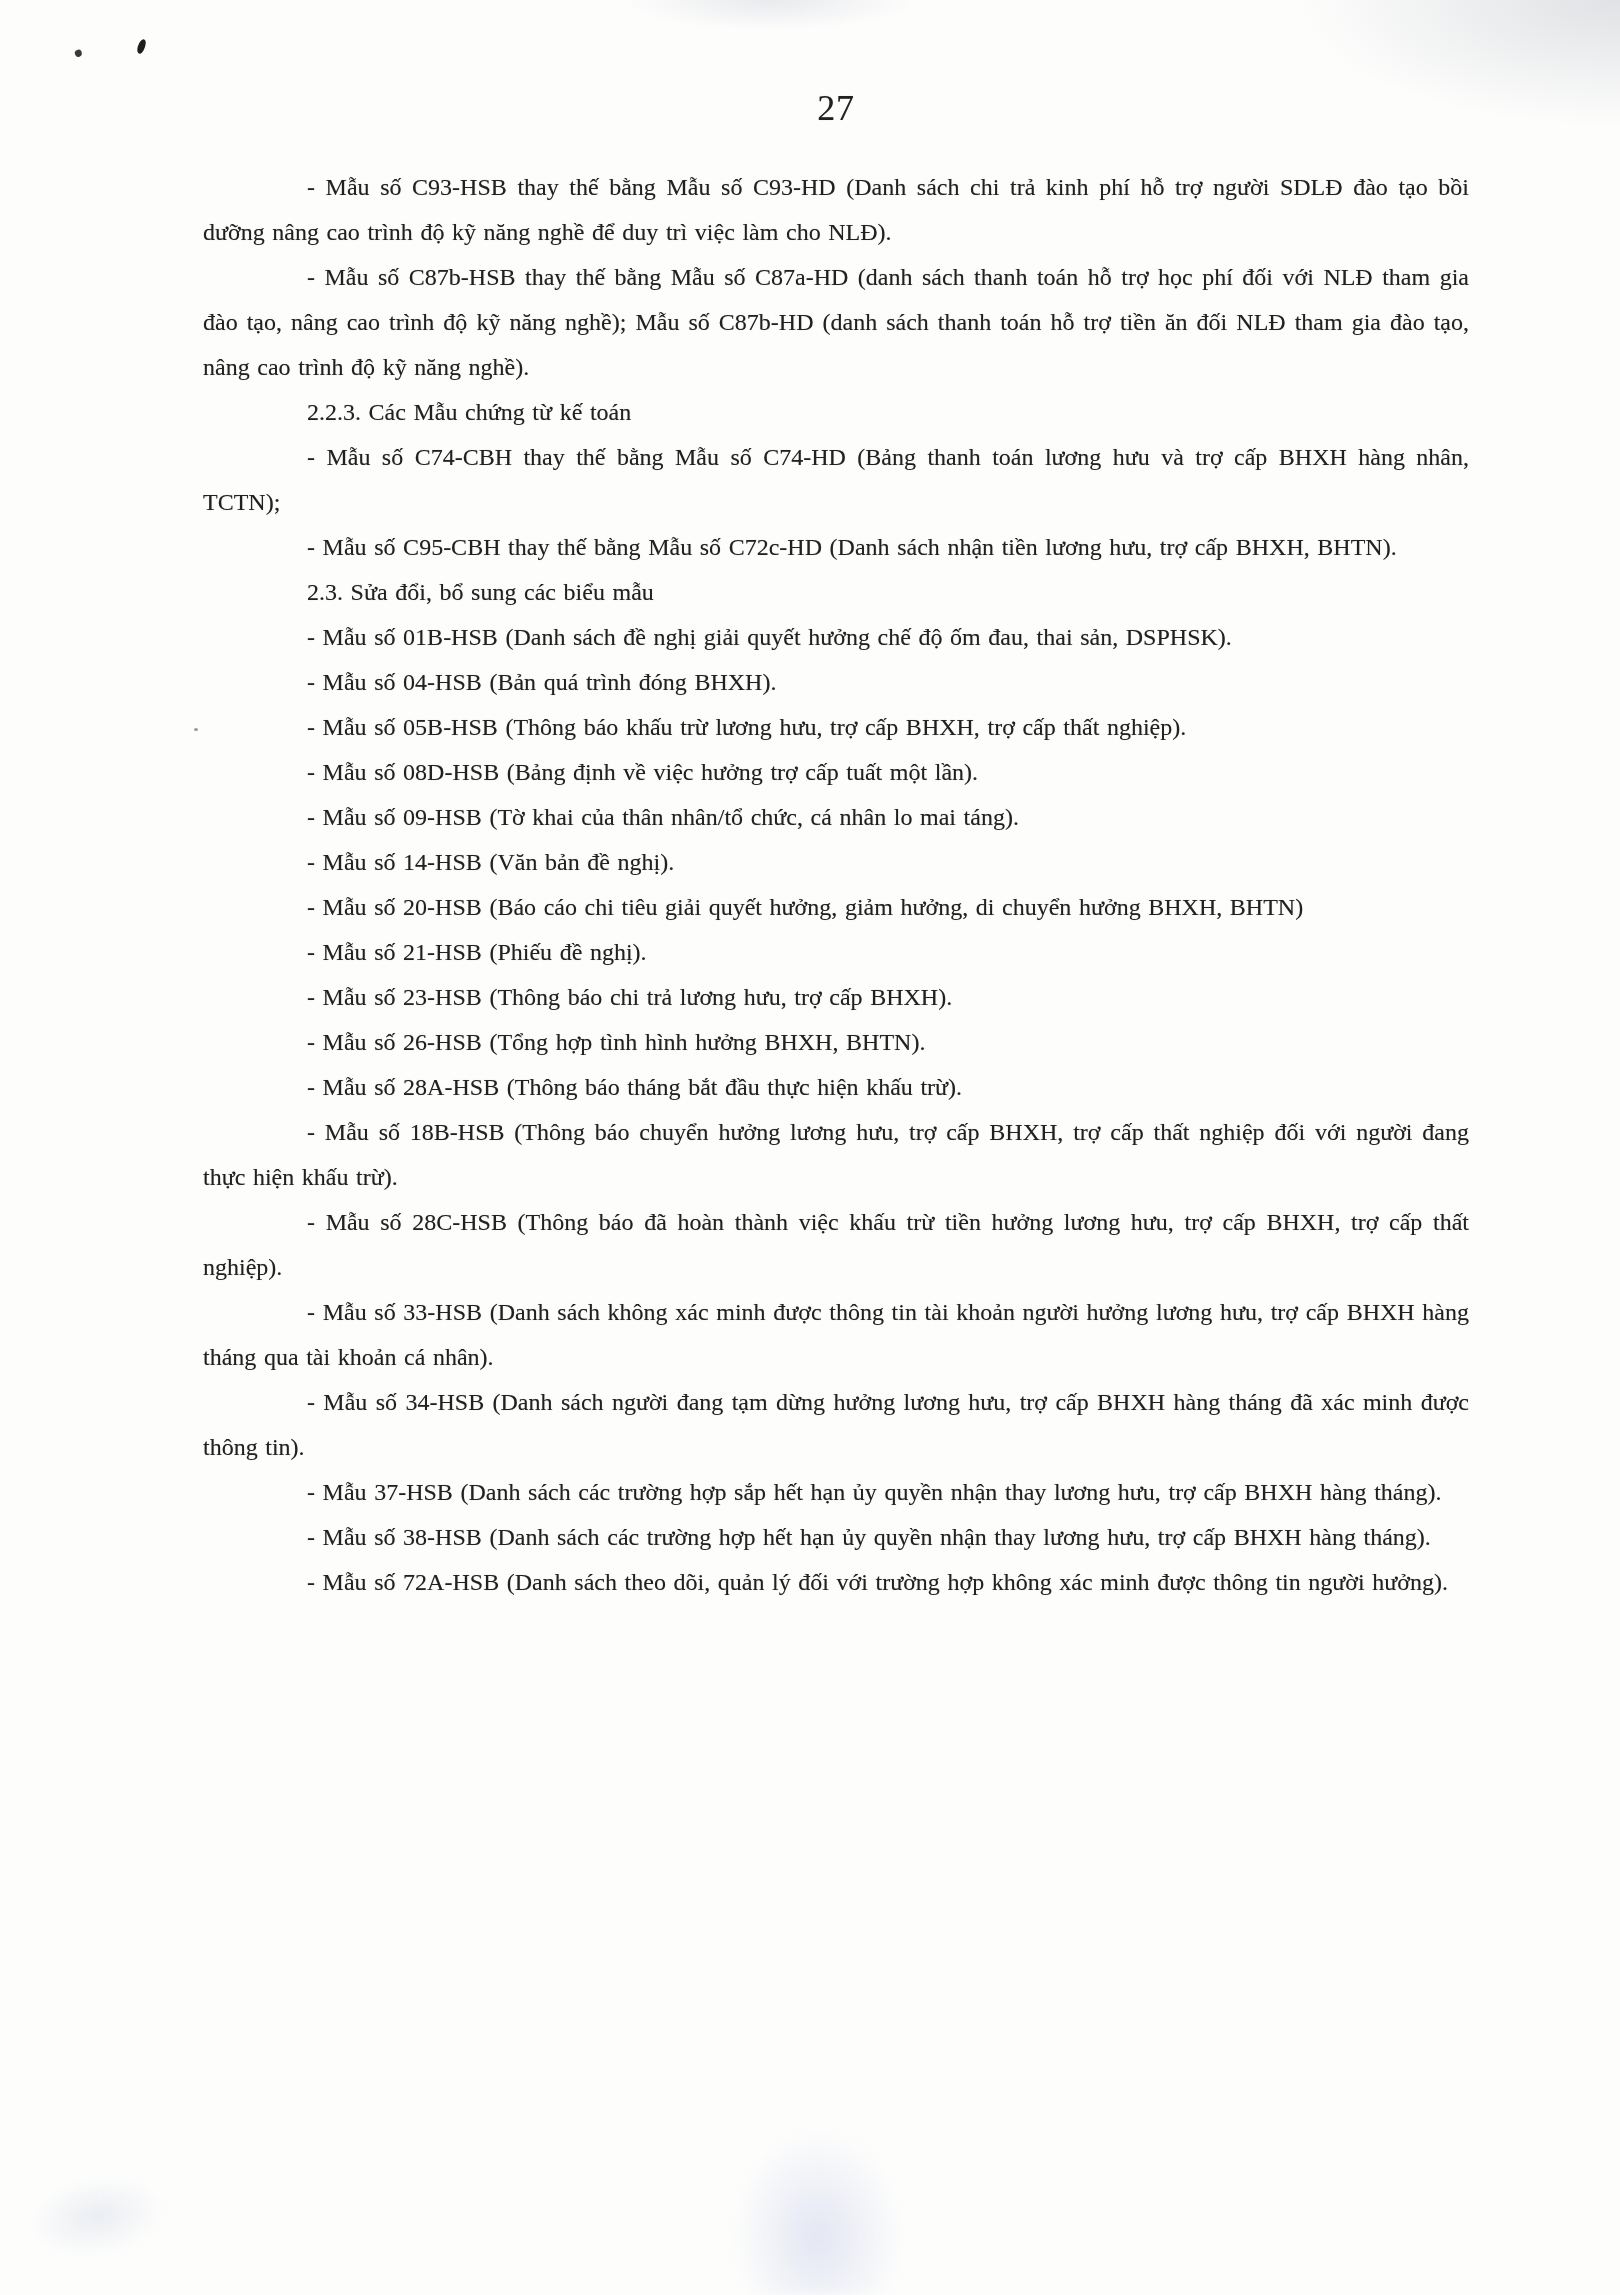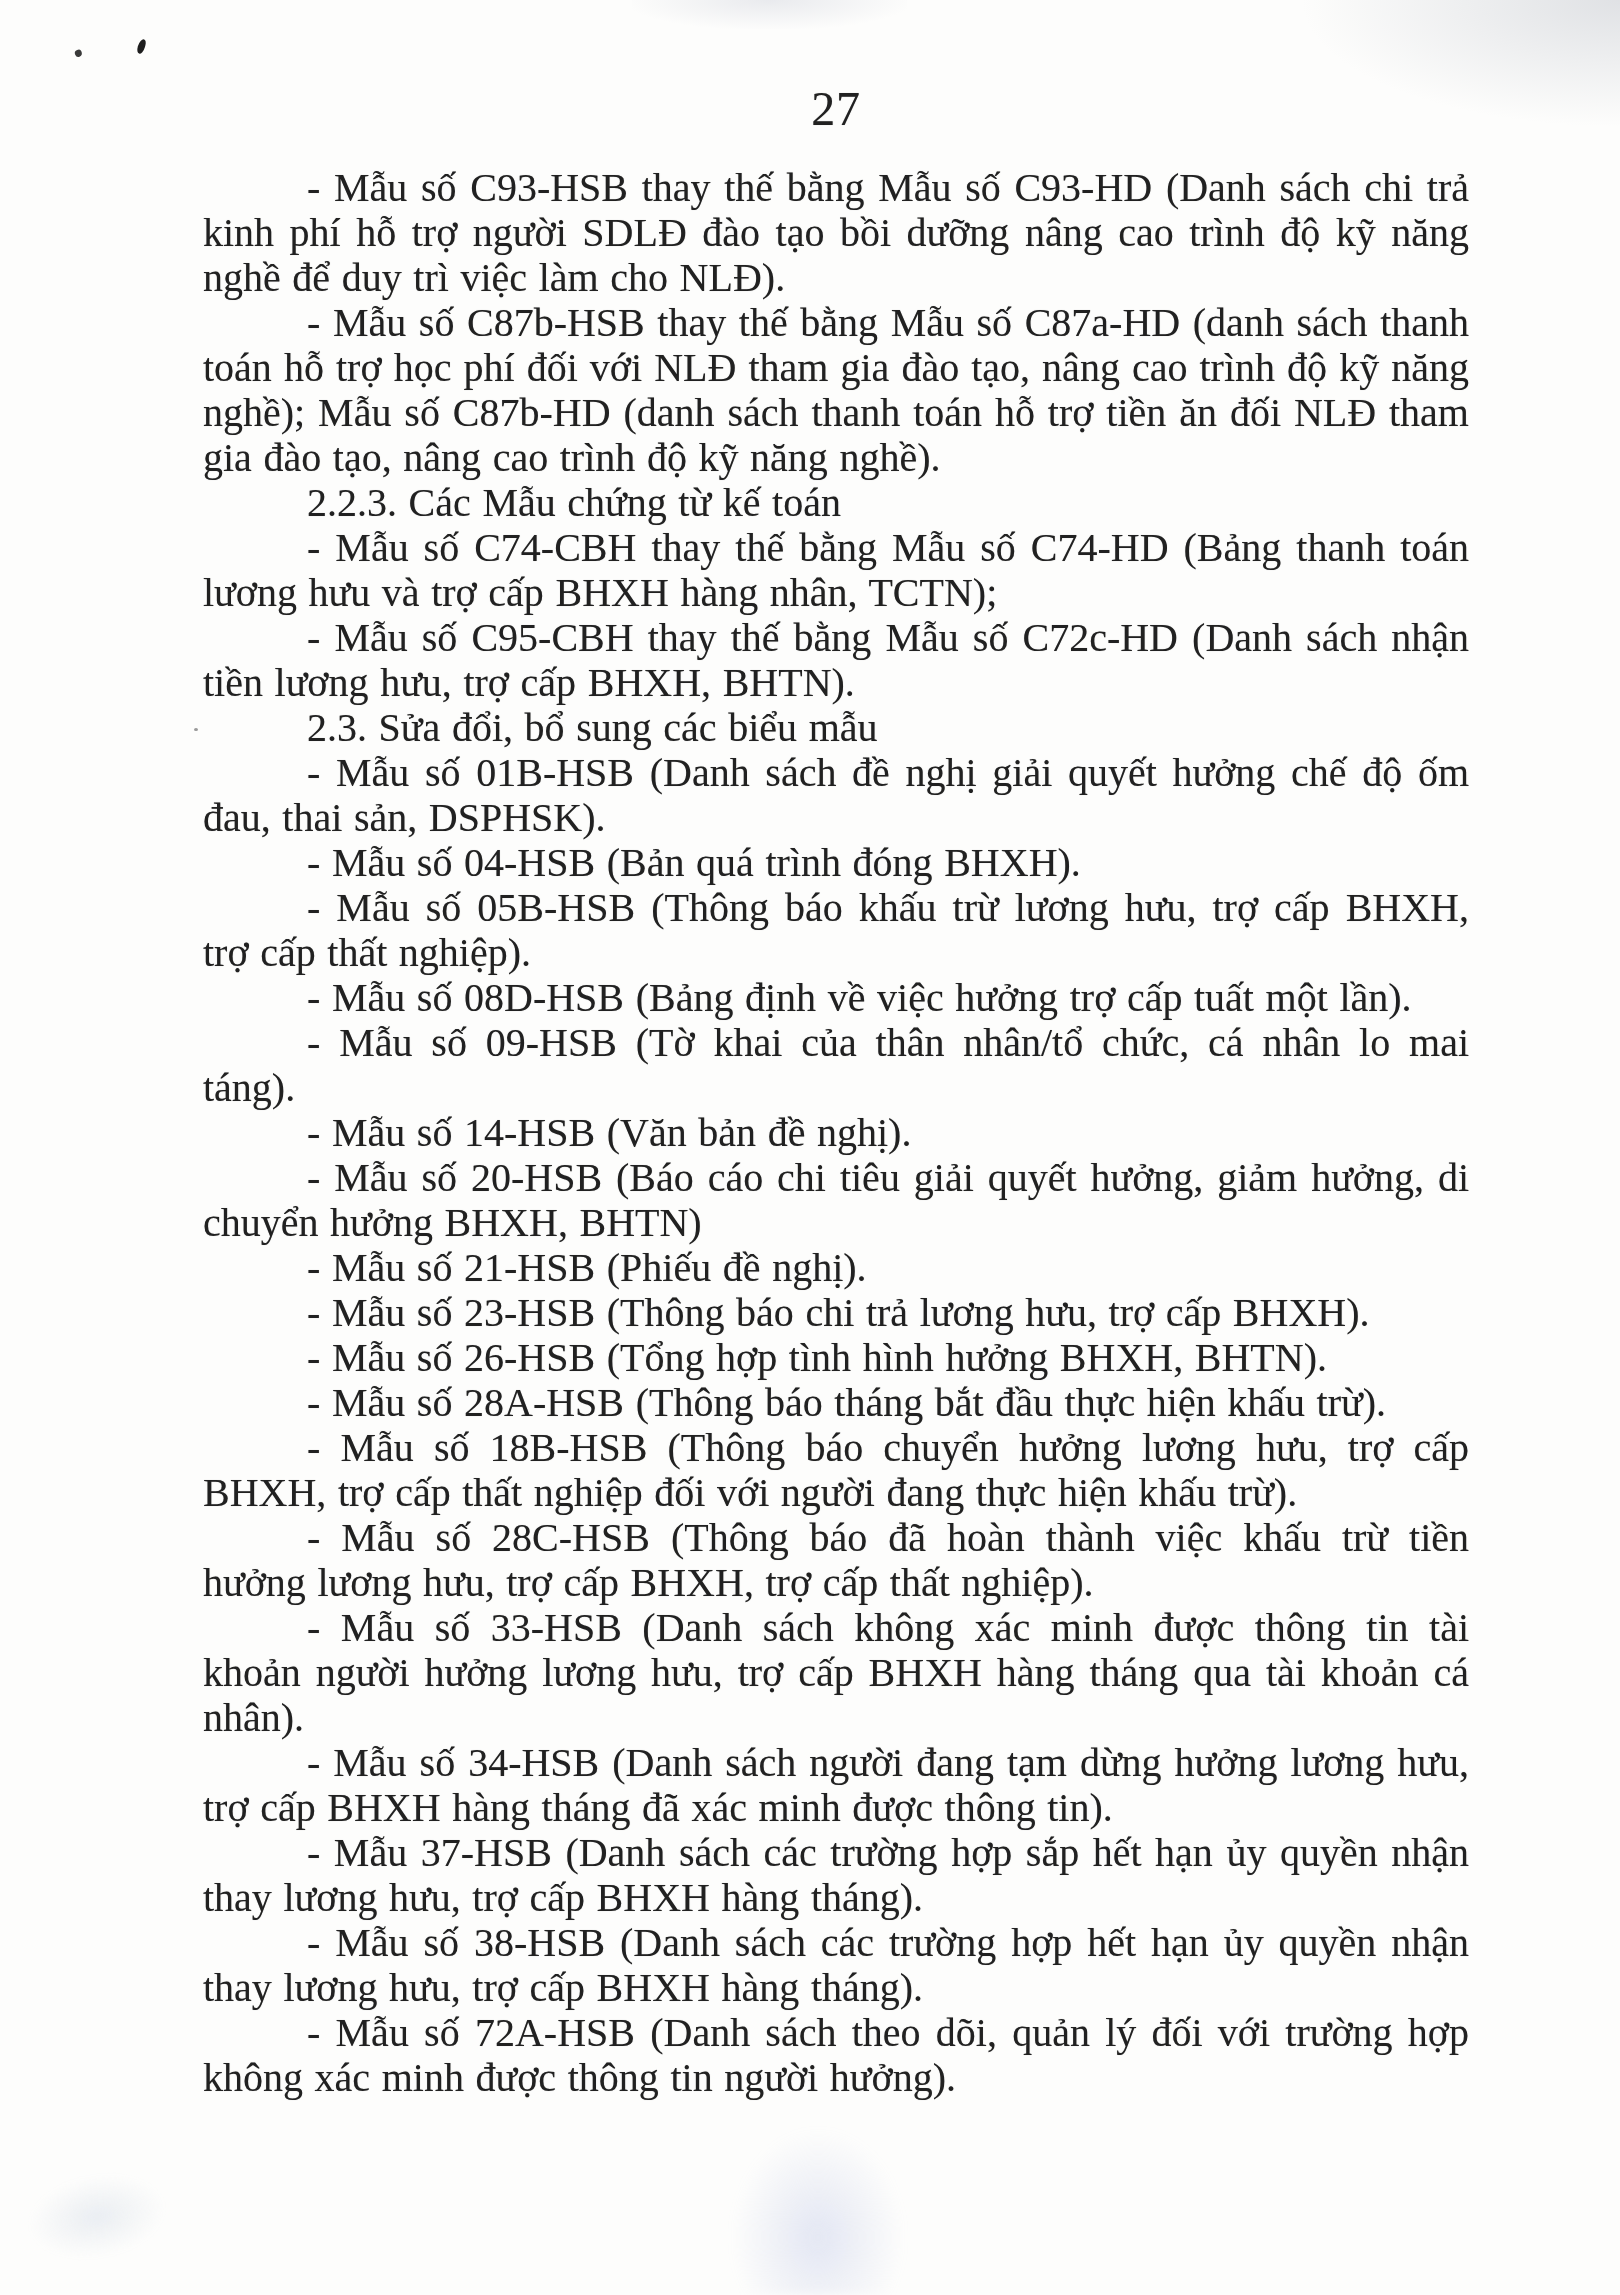--- a/index.html
+++ b/index.html
@@ -16,31 +16,31 @@
     overflow: hidden;
     font-family: "Liberation Serif", "DejaVu Serif", serif;
     color: var(--ink, #212121);
   }
   .page-number {
     position: absolute;
     top: 86px;
     left: 203px;
     width: 1266px;
     text-align: center;
-    font-size: 48px;
+    font-size: 36px;
     line-height: 45px;
     letter-spacing: 0.8px;
     text-shadow: 0 0 0.8px rgba(33,33,33,0.35);
   }
   .content {
     position: absolute;
     top: 165px;
     left: 203px;
     width: 1266px;
-    font-size: 40px;
+    font-size: 24px;
     line-height: 45px;
     text-align: justify;
     text-shadow: 0 0 0.8px rgba(33,33,33,0.35);
   }
   .content p {
     margin: 0;
     padding: 0;
     text-indent: 104px;
     word-spacing: 1.6px;
   }

